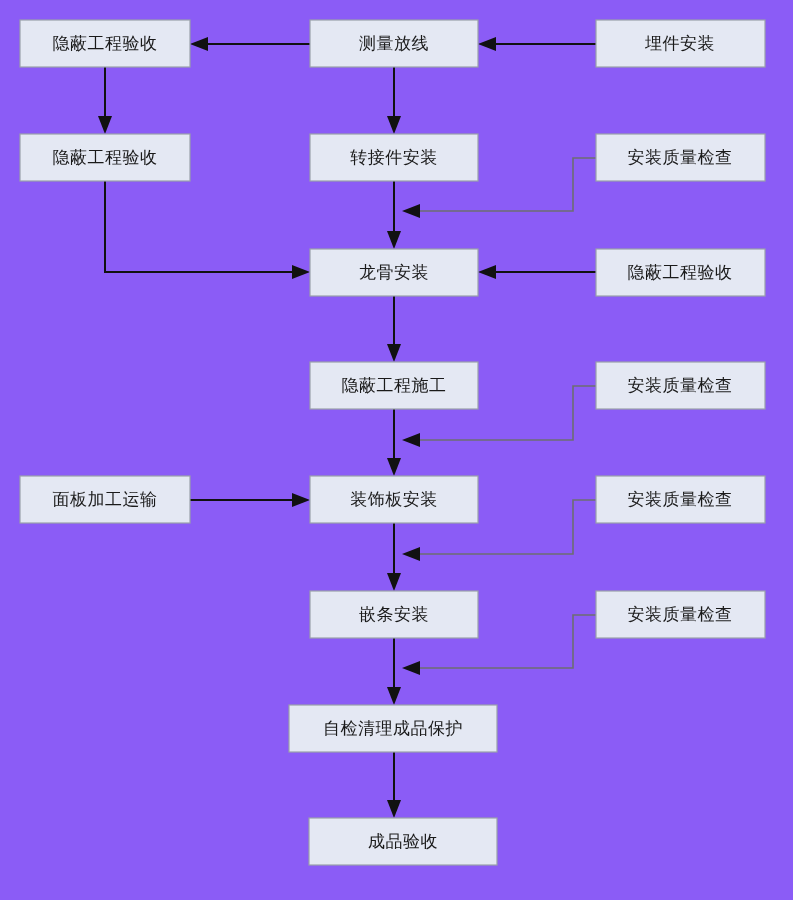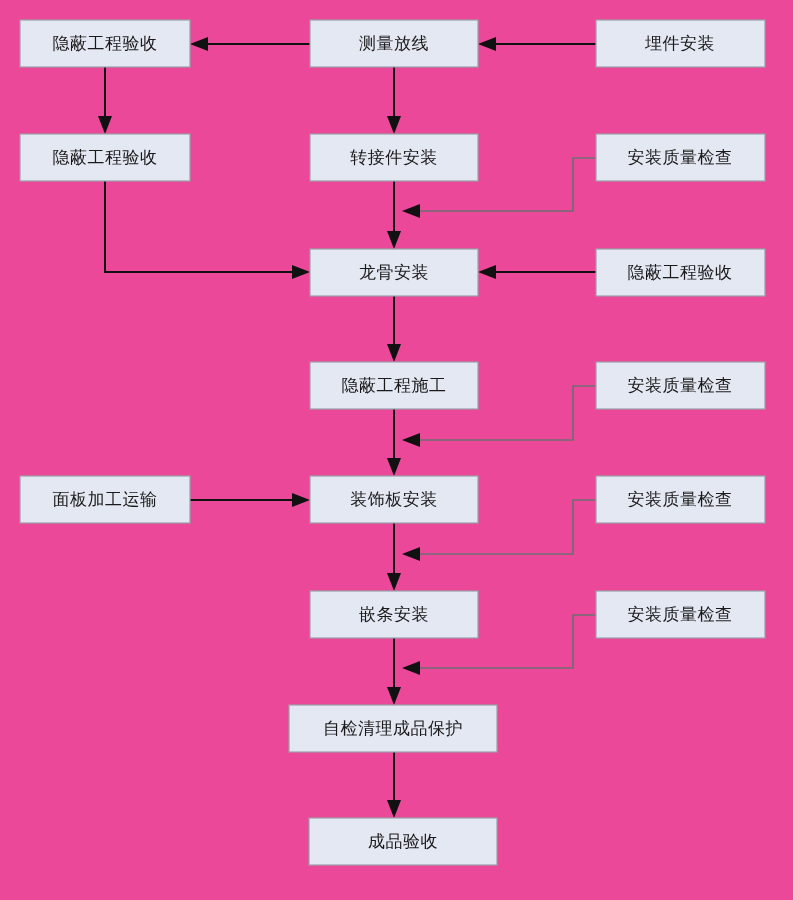--- a/index.html
+++ b/index.html
@@ -10,21 +10,21 @@
   body {
     width: 793px;
     height: 900px;
     font-family: "Liberation Sans", "DejaVu Sans", sans-serif;
     overflow: hidden;
   }
   #flowchart-root {
     position: relative;
     width: 793px;
     height: 900px;
-    background: #ec4899;
+    background: #8b5cf6;
   }
   svg.chart-canvas {
     position: absolute;
     top: 0;
     left: 0;
     width: 793px;
     height: 900px;
     display: block;
   }
   .node-rect {

